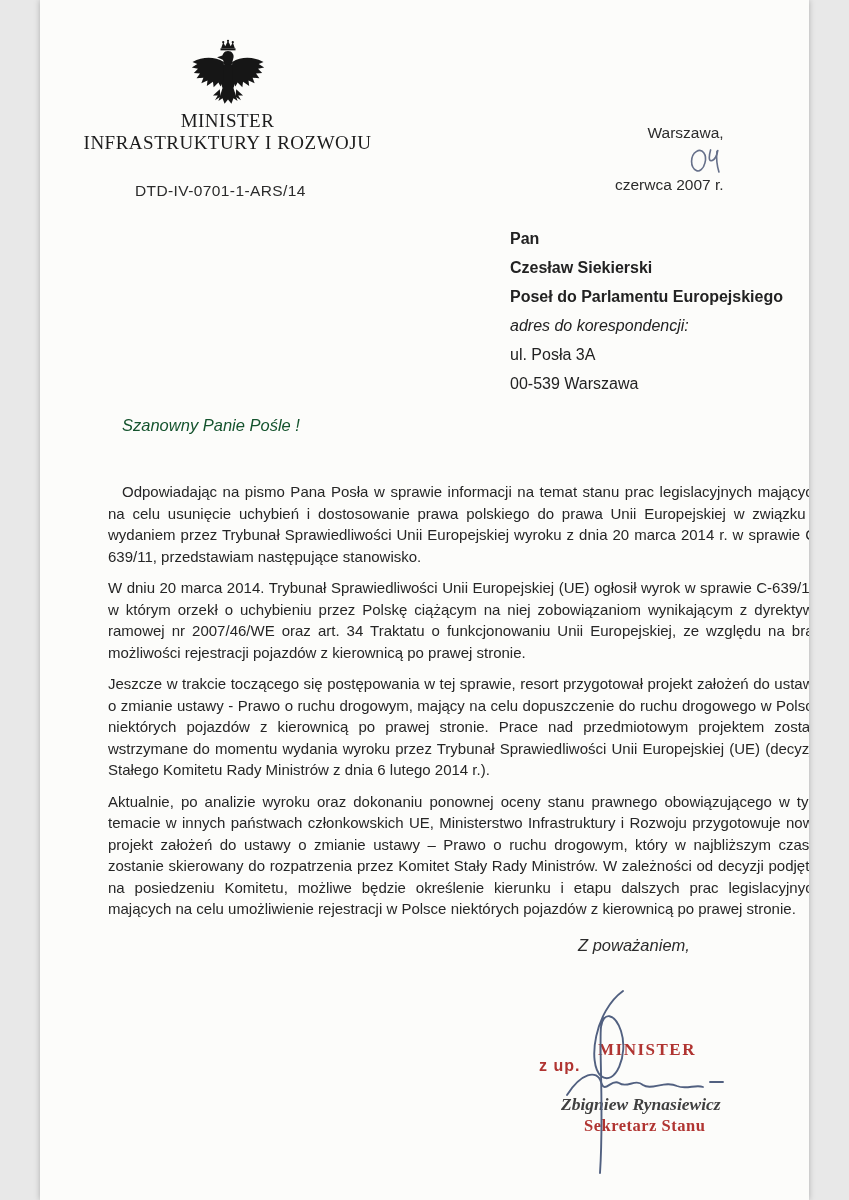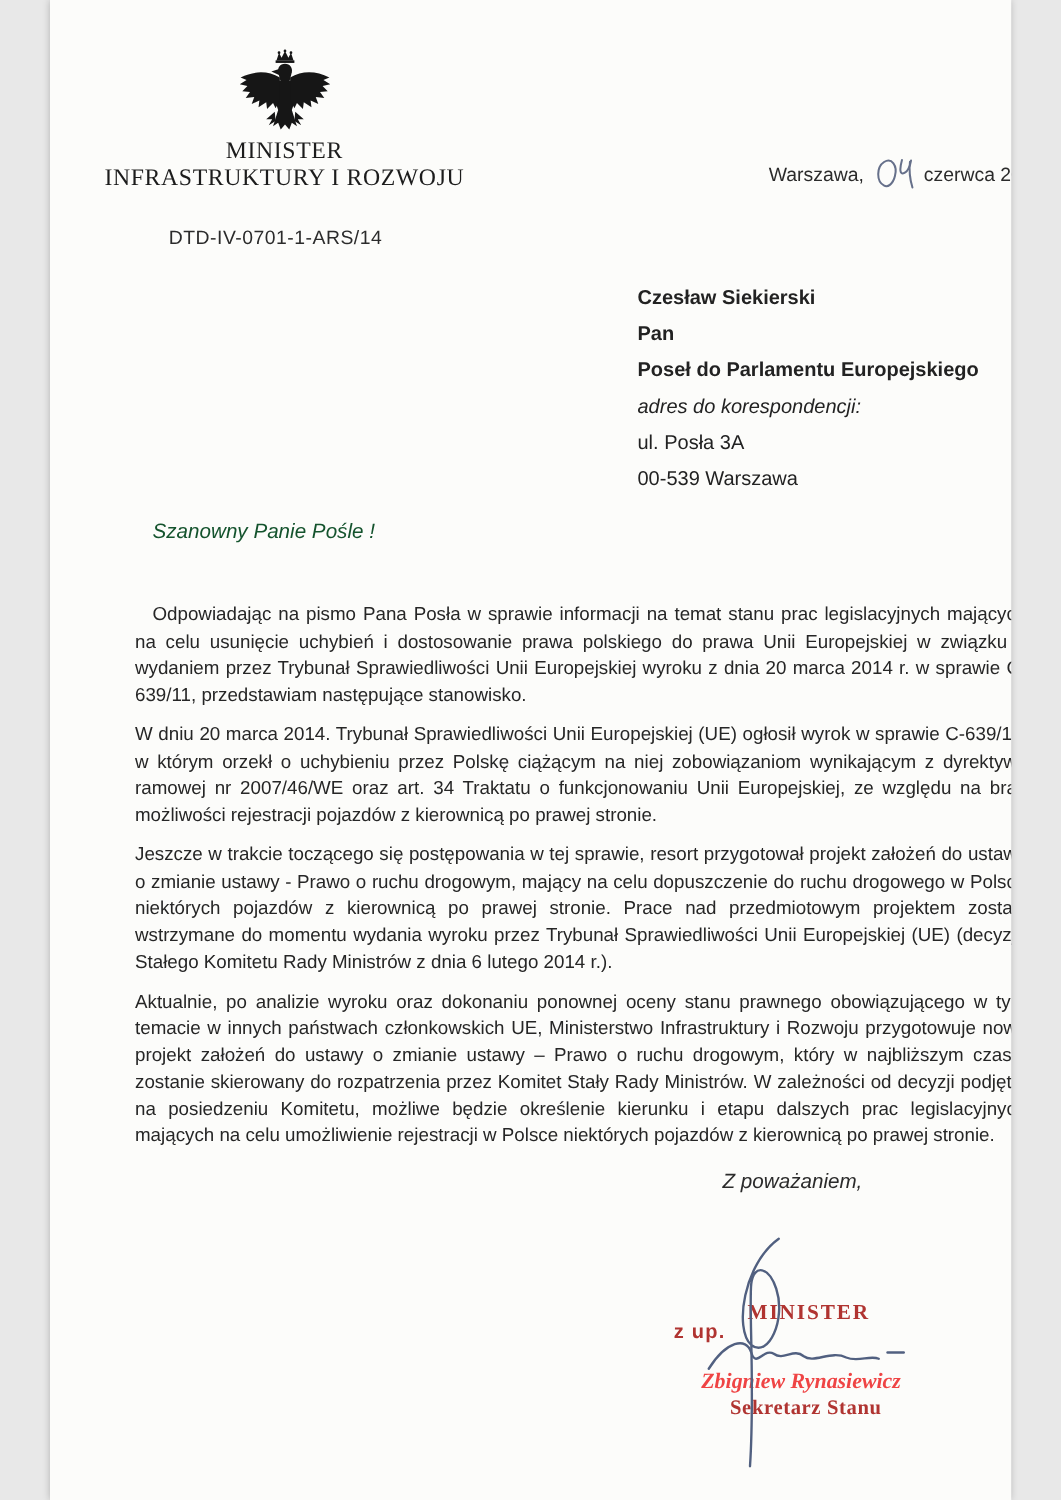--- a/index.html
+++ b/index.html
@@ -10,21 +10,21 @@
     box-shadow:0 0 6px rgba(0,0,0,.25);
   }
   .emblem{position:absolute;left:147px;top:36px;width:82px;height:82px;}
   .ministry{
     position:absolute;left:25px;top:110px;width:325px;text-align:center;
     font-family:"Liberation Serif", serif;font-size:19px;line-height:22px;
     color:#1c1c1c;letter-spacing:.5px;
   }
   .dateline{
     position:absolute;left:575px;top:124px;font-size:15.5px;color:#2b2b2b;
-    display:flex;align-items:flex-end;gap:4px;white-space:nowrap;
+    display:flex;align-items:flex-end;gap:4px;white-space:nowrap;flex-direction:column;
   }
   .hand-date{width:36px;height:32px;margin:0 2px -6px 2px;transform:rotate(-3deg);}
   .reference{position:absolute;left:95px;top:182px;font-size:15.5px;letter-spacing:.4px;color:#2b2b2b;}
   .addressee{position:absolute;left:470px;top:224px;font-size:16px;line-height:29px;color:#222;}
   .addressee .b{font-weight:bold;}
   .addressee .i{font-style:italic;}
   .salutation{position:absolute;left:82px;top:416px;font-size:16.5px;font-style:italic;color:#14532d;}
   .letter-body{
     position:absolute;left:68px;top:481px;width:713px;
     font-size:15px;line-height:21.5px;text-align:justify;color:#262626;
@@ -37,21 +37,21 @@
     font-family:"Liberation Serif", serif;font-weight:bold;font-size:17px;
     letter-spacing:1.5px;color:#b03431;
   }
   .sig-zup{
     position:absolute;left:499px;top:1057px;font-weight:bold;font-size:16px;
     color:#b03431;letter-spacing:1px;
   }
   .sig-name{
     position:absolute;left:521px;top:1094px;
     font-family:"Liberation Serif", serif;font-weight:bold;font-style:italic;
-    font-size:17.5px;color:#ef4444;
+    font-size:17.5px;color:#404040;
   }
   .sig-role{
     position:absolute;left:544px;top:1116px;
     font-family:"Liberation Serif", serif;font-weight:bold;font-size:16.5px;
     color:#b03431;letter-spacing:.5px;
   }
   .sig-scrawl{position:absolute;left:505px;top:983px;width:185px;height:195px;z-index:3;}
 </style>
 </head>
 <body>
@@ -89,22 +89,22 @@
         <path d="M28 4 C26 10 25 16 28 16 C32 16 35 10 36 5"></path>
         <path d="M35 6 C34 12 34 21 36 29"></path>
       </g>
     </svg>
     <span>czerwca 2007 r.</span>
   </div>
 
   <div class="reference">DTD-IV-0701-1-ARS/14</div>
 
   <div class="addressee">
+    <div class="b">Pan</div>
     <div class="b">Czesław Siekierski</div>
-    <div class="b">Pan</div>
     <div class="b">Poseł do Parlamentu Europejskiego</div>
     <div class="i">adres do korespondencji:</div>
     <div>ul. Posła 3A</div>
     <div>00-539 Warszawa</div>
   </div>
 
   <div class="salutation">Szanowny Panie Pośle !</div>
 
   <div class="letter-body">
     <p class="first">Odpowiadając na pismo Pana Posła w sprawie informacji na temat stanu prac legislacyjnych mających na celu usunięcie uchybień i dostosowanie prawa polskiego do prawa Unii Europejskiej w związku z wydaniem przez Trybunał Sprawiedliwości Unii Europejskiej wyroku z dnia 20 marca 2014 r. w sprawie C-639/11, przedstawiam następujące stanowisko.</p>

